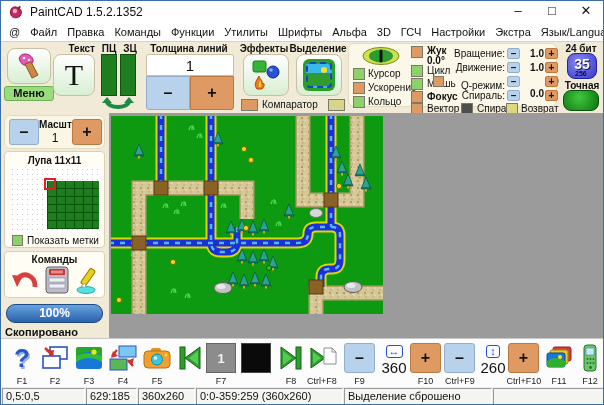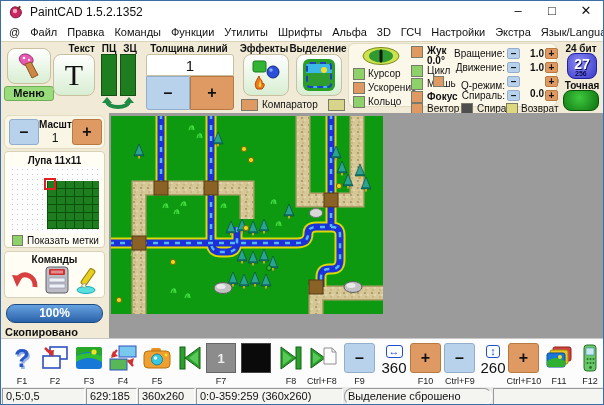--- a/index.html
+++ b/index.html
@@ -169,21 +169,21 @@
       <div class="minibtn btnorange" style="left:196px;top:46px;">+</div>
 
       <div class="sq" style="left:112px;top:59px;background:#4e4e4e;"></div>
       <div class="abs lbl" style="left:128px;top:59px;">Спираль</div>
       <div class="sq" style="left:157px;top:59px;background:#ddd87e;"></div>
       <div class="abs lbl" style="left:172px;top:59px;">Возврат</div>
     </div>
 
     <div class="abs hdr" style="left:558px;top:1px;width:44px;">24 бит</div>
     <div class="abs" style="left:566px;top:11px;width:30px;height:26px;border-radius:8px;background:radial-gradient(circle at 40% 35%,#8c8cf4,#3636c8);border:1px solid #2020a0;text-align:center;">
-      <span style="font-weight:bold;font-size:14px;line-height:20px;color:#fff;text-shadow:1px 1px 0 #101060;">27</span>
+      <span style="font-weight:bold;font-size:14px;line-height:20px;color:#fff;text-shadow:1px 1px 0 #101060;">35</span>
       <span class="abs" style="left:7px;top:16px;font-size:7px;color:#0a0a50;font-weight:bold;">256</span>
     </div>
     <div class="abs hdr" style="left:558px;top:38px;width:46px;">Точная</div>
     <div class="abs" style="left:562px;top:48px;width:36px;height:21px;border-radius:8px;background:radial-gradient(circle at 45% 35%,#3ec83e,#0d720d);border:1px solid #0a520a;"></div>
   </div>
 
   <div class="abs" style="left:0;top:112px;width:604px;height:225px;background:#9b9b9b;">
 
     <div class="abs" style="left:0;top:0;width:108px;height:225px;background:#f0ead6;">
 
@@ -476,17 +476,17 @@
         </svg>
     </div>
     <div class="flbl" style="left:577px;width:24px;">F12</div>
   </div>
 
   <div class="abs" style="left:0;top:386px;width:604px;height:19px;background:#ebebeb;display:flex;padding:1px 1px;gap:1px;">
     <div class="scell" style="width:83px;">0,5:0,5</div>
     <div class="scell" style="width:51px;">629:185</div>
     <div class="scell" style="width:57px;">360x260</div>
     <div class="scell" style="width:147px;">0:0-359:259 (360x260)</div>
-    <div class="scell" style="width:148px;border-radius:8px;">Выделение сброшено</div>
+    <div class="scell" style="width:148px;">Выделение сброшено</div>
     <div class="scell" style="flex:1;"></div>
   </div>
 
 </div>
 
 </body></html>

